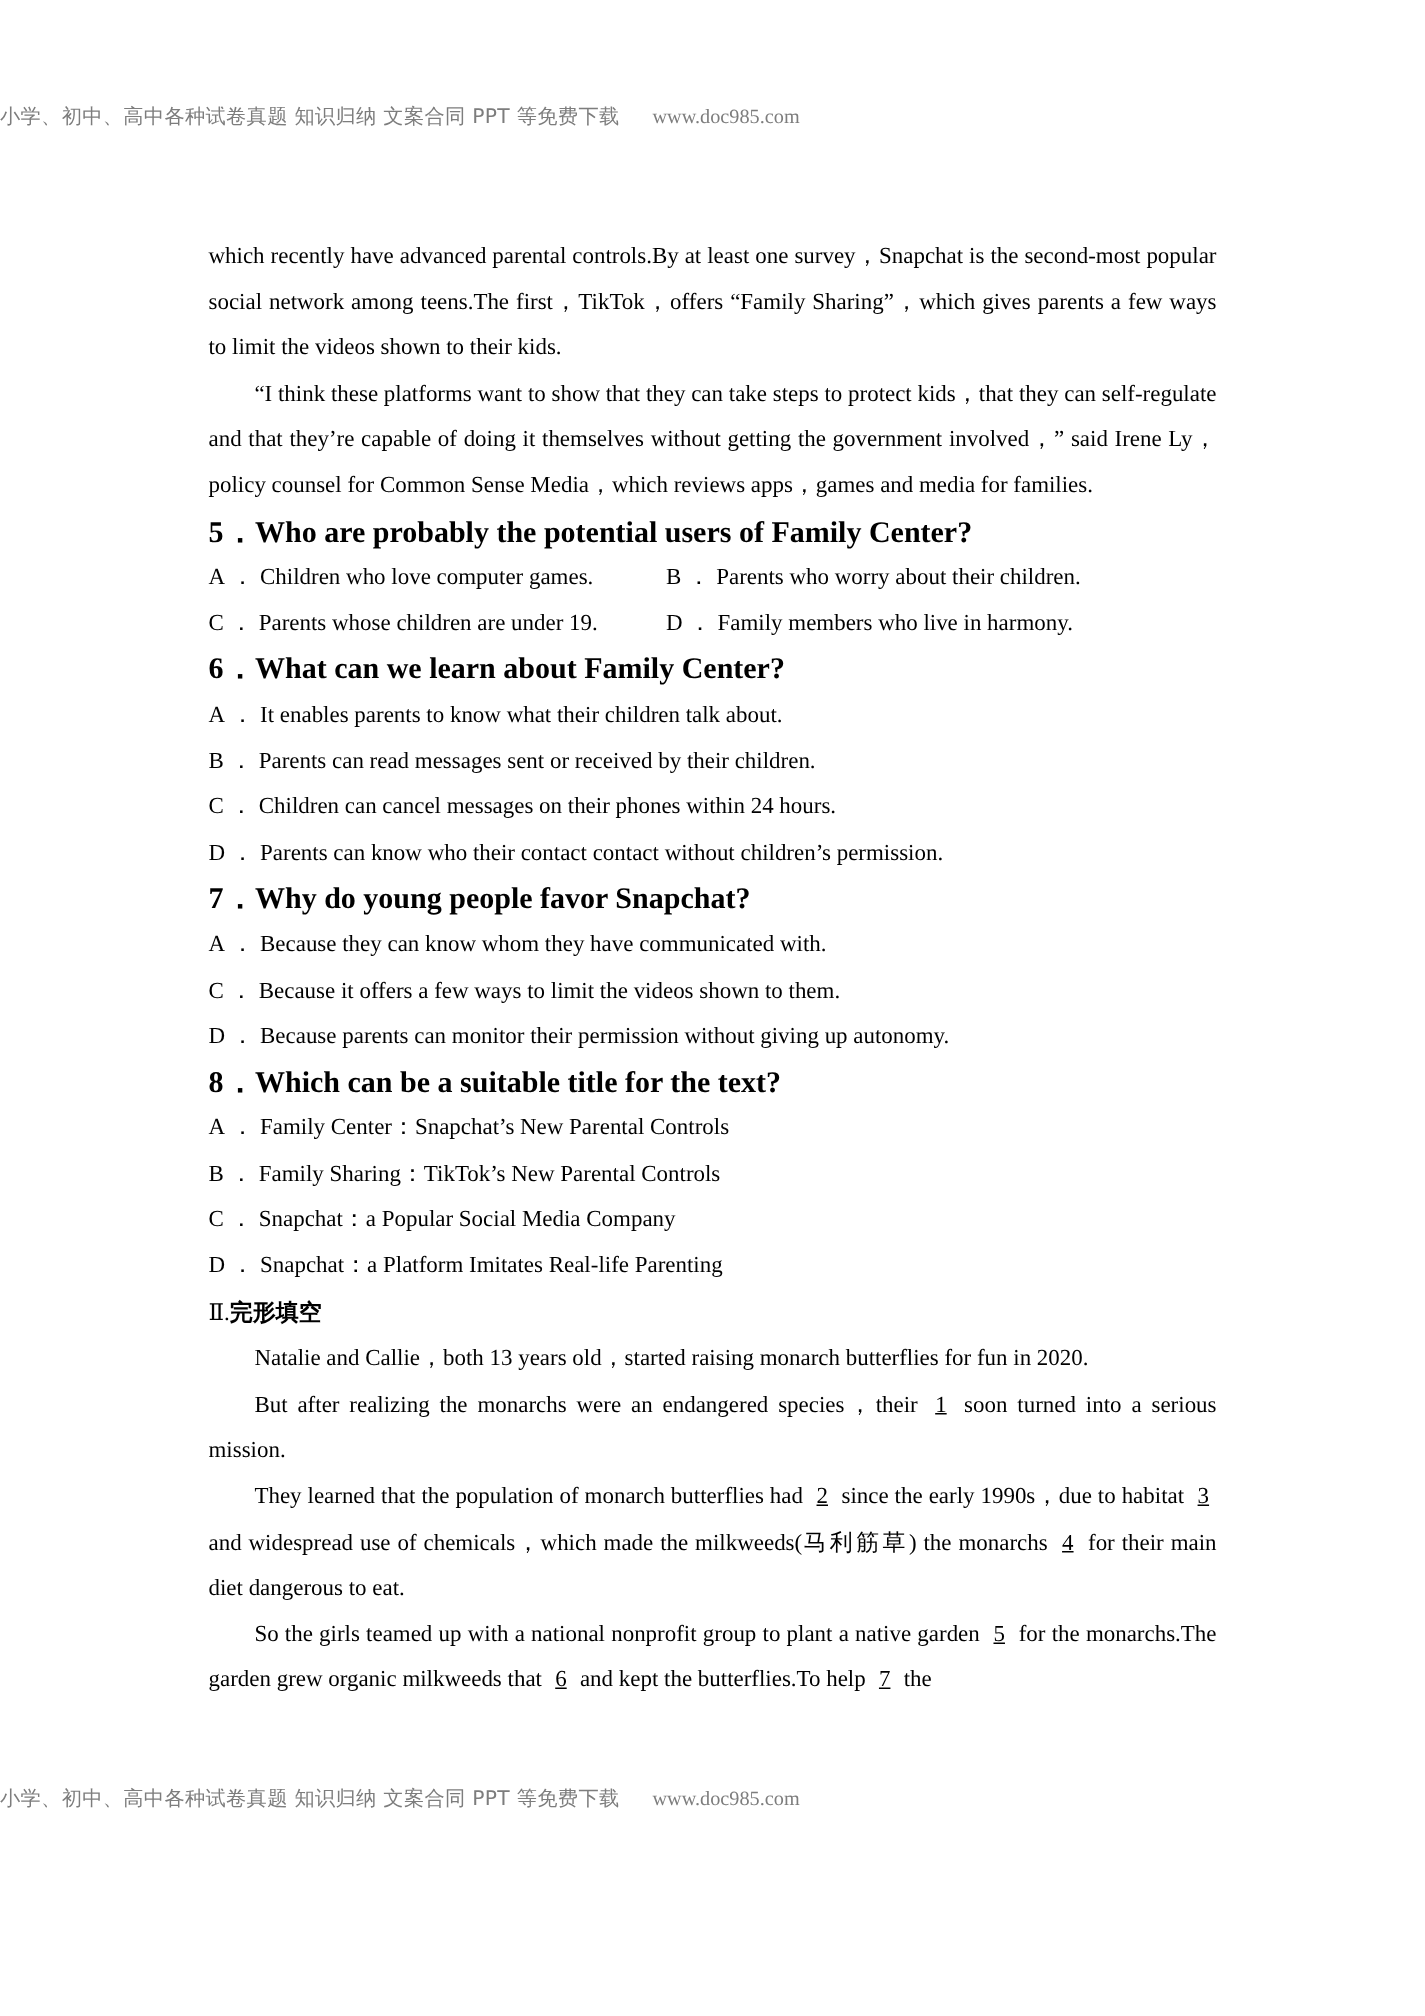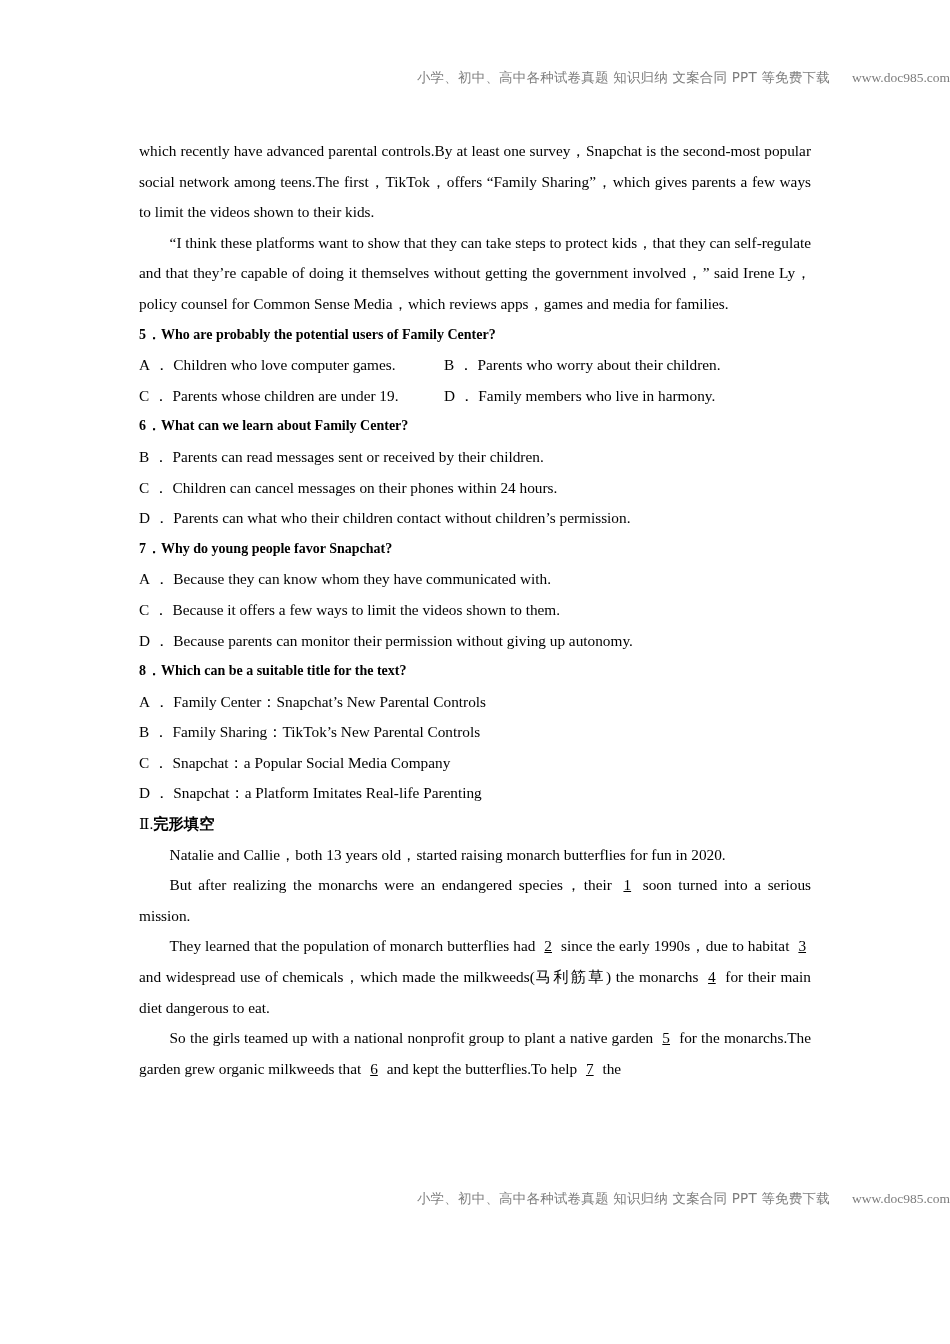--- a/index.html
+++ b/index.html
@@ -19,56 +19,56 @@
     position: relative;
     width: 950px;
     height: 1344px;
     box-sizing: border-box;
   }
   .running-head,
   .running-foot {
     position: absolute;
     left: 0;
     width: 950px;
-    text-align: right;
+    text-align: left;
     color: #7d7d7d;
     font-size: 13.5px;
     font-family: "DejaVu Sans", "Liberation Sans", sans-serif;
     letter-spacing: 0.2px;
     white-space: nowrap;
   }
   .running-head { top: 69px; }
   .running-foot { top: 1190px; }
   .running-head .url,
   .running-foot .url {
     font-family: "Liberation Serif", "DejaVu Serif", serif;
     margin-left: 22px;
     letter-spacing: 0;
   }
 
   .content {
     position: absolute;
     left: 139px;
-    top: 136px;
+    top: 156px;
     width: 672px;
   }
 
   p.para {
     margin: 0;
     font-size: 15.3px;
     line-height: 30.6px;
     text-align: justify;
     text-justify: inter-word;
     text-align-last: left;
   }
   p.indent { text-indent: 2em; }
 
   .qstem {
     margin: 0;
-    font-size: 14px;
+    font-size: 20px;
     line-height: 30.6px;
     font-weight: bold;
     white-space: nowrap;
   }
   .qstem .qnum { margin-right: 1px; }
 
   .opts { margin: 0; }
   .opt-row {
     display: flex;
     font-size: 15.3px;
@@ -128,23 +128,24 @@
         <span class="opt-col-b"><span class="olab">B</span><span class="olab">．</span><span>Parents who worry about their children.</span></span>
       </div>
       <div class="opt-row">
         <span class="opt-col-a"><span class="olab">C</span><span class="olab">．</span><span>Parents whose children are under 19.</span></span>
         <span class="opt-col-b"><span class="olab">D</span><span class="olab">．</span><span>Family members who live in harmony.</span></span>
       </div>
     </div>
 
     <p class="qstem"><span class="qnum">6</span><span>．</span><span>What can we learn about Family Center?</span></p>
     <div class="opts">
+      <div class="opt"><span class="olab">A</span><span class="olab">．</span><span>It enables parents to know what their children talk about.</span></div>
       <div class="opt"><span class="olab">B</span><span class="olab">．</span><span>Parents can read messages sent or received by their children.</span></div>
       <div class="opt"><span class="olab">C</span><span class="olab">．</span><span>Children can cancel messages on their phones within 24 hours.</span></div>
-      <div class="opt"><span class="olab">D</span><span class="olab">．</span><span>Parents can what who their children contact without children’s permission.</span></div>
+      <div class="opt"><span class="olab">D</span><span class="olab">．</span><span>Parents can know who their contact contact without children’s permission.</span></div>
     </div>
 
     <p class="qstem"><span class="qnum">7</span><span>．</span><span>Why do young people favor Snapchat?</span></p>
     <div class="opts">
       <div class="opt"><span class="olab">A</span><span class="olab">．</span><span>Because they can know whom they have communicated with.</span></div>
       <div class="opt"><span class="olab">C</span><span class="olab">．</span><span>Because it offers a few ways to limit the videos shown to them.</span></div>
       <div class="opt"><span class="olab">D</span><span class="olab">．</span><span>Because parents can monitor their permission without giving up autonomy.</span></div>
     </div>
 
     <p class="qstem"><span class="qnum">8</span><span>．</span><span>Which can be a suitable title for the text?</span></p>

